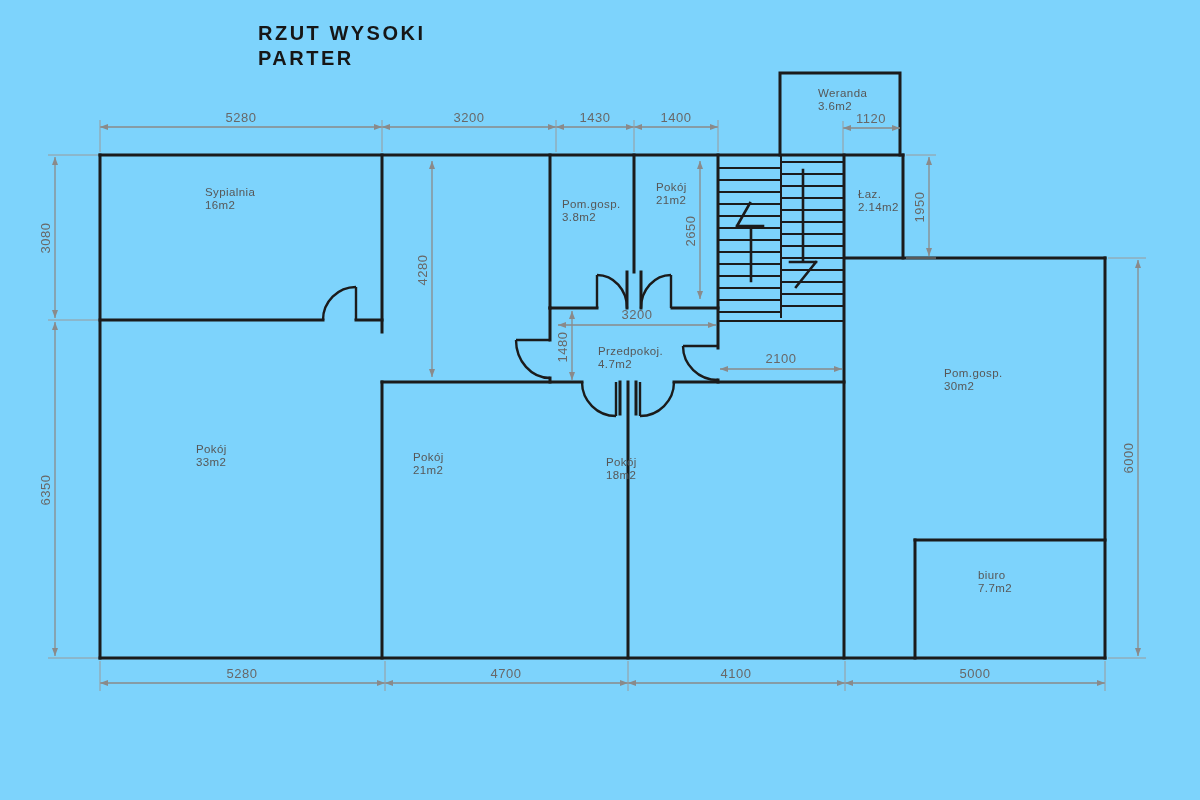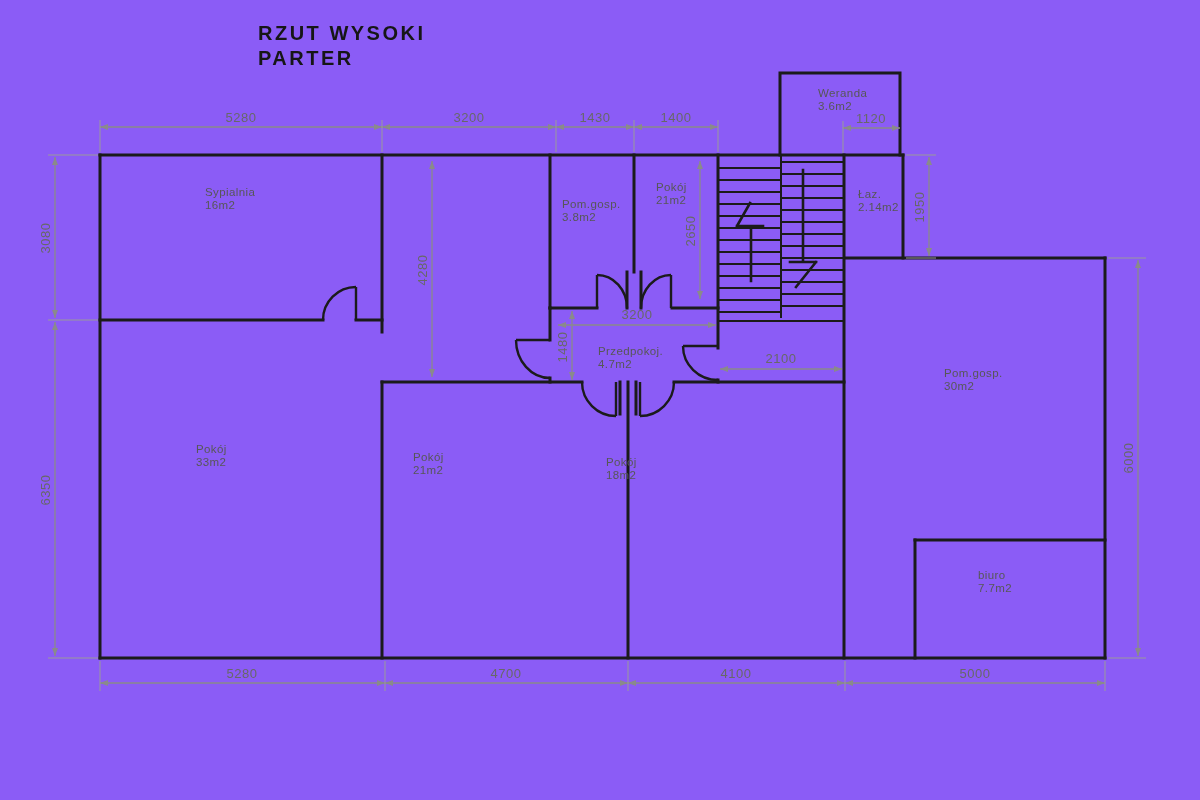--- a/index.html
+++ b/index.html
@@ -1,18 +1,18 @@
 <!DOCTYPE html>
 <html><head>
 <meta charset="utf-8">
 <style>
   html,body{margin:0;padding:0;background:#e9e9e9;}
   .page{
     position:relative;width:1200px;height:800px;margin:0 auto;
-    background:#8b5cf6;overflow:hidden;
+    background:#7dd3fc;overflow:hidden;
     font-family:"Liberation Sans", sans-serif;
   }
   svg{position:absolute;left:0;top:0;}
   .wall{stroke:#1b1b1b;stroke-width:3;fill:none;stroke-linecap:square;}
   .thin{stroke:#1b1b1b;stroke-width:2;fill:none;}
   .door{stroke:#1b1b1b;stroke-width:2.4;fill:none;}
   .arrowline{stroke:#1b1b1b;stroke-width:2.6;fill:none;stroke-linecap:square;}
   .dim{stroke:#8a8a8a;stroke-width:1.3;fill:none;}
   .ext{stroke:#9a9a9a;stroke-width:1;fill:none;}
   .dimtxt{font-size:13px;fill:#686868;letter-spacing:0.5px;}

